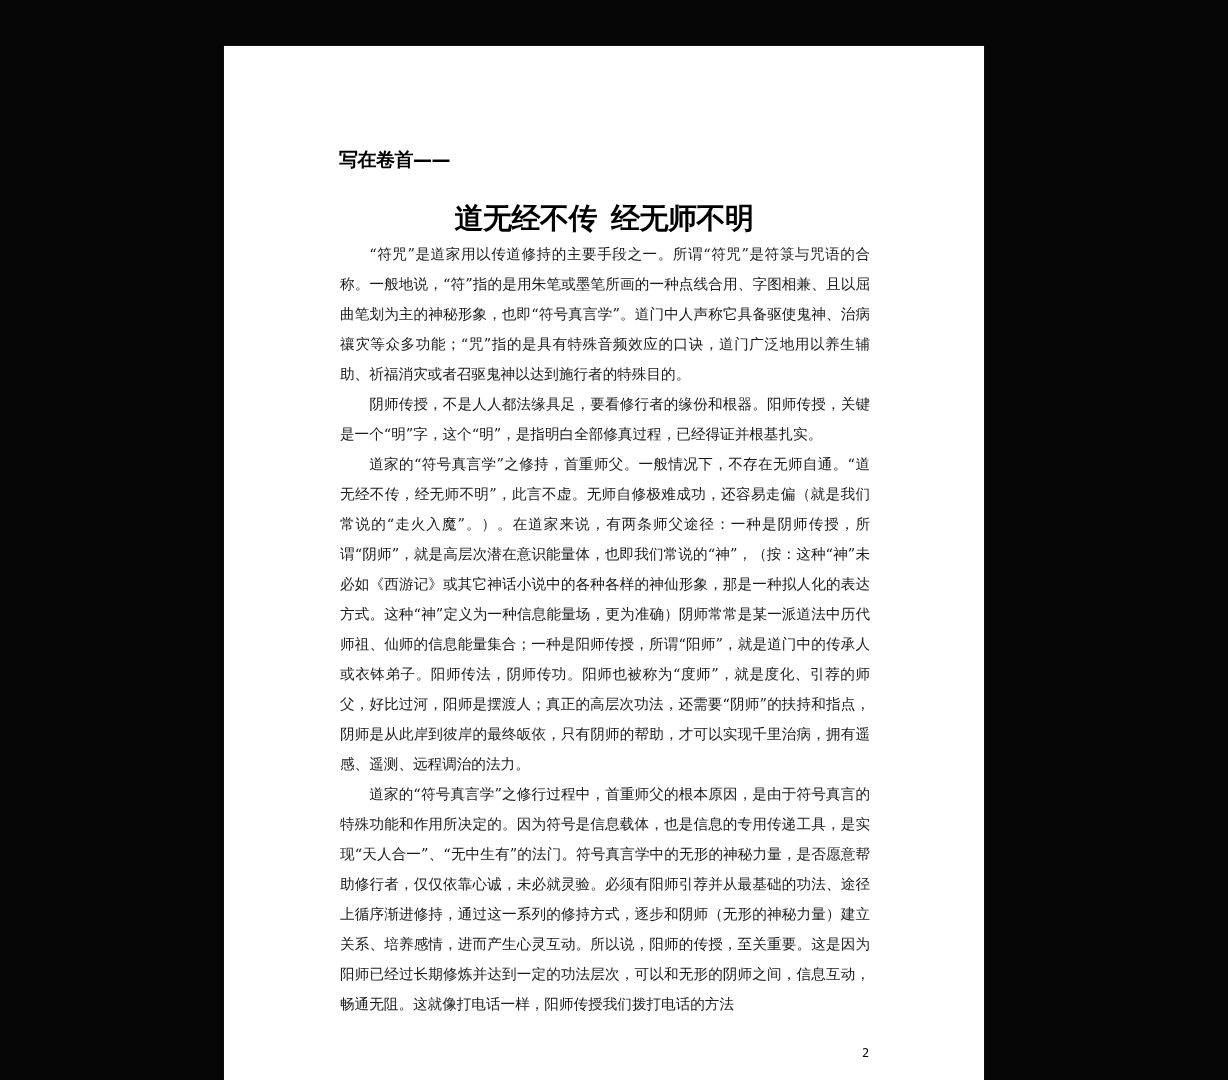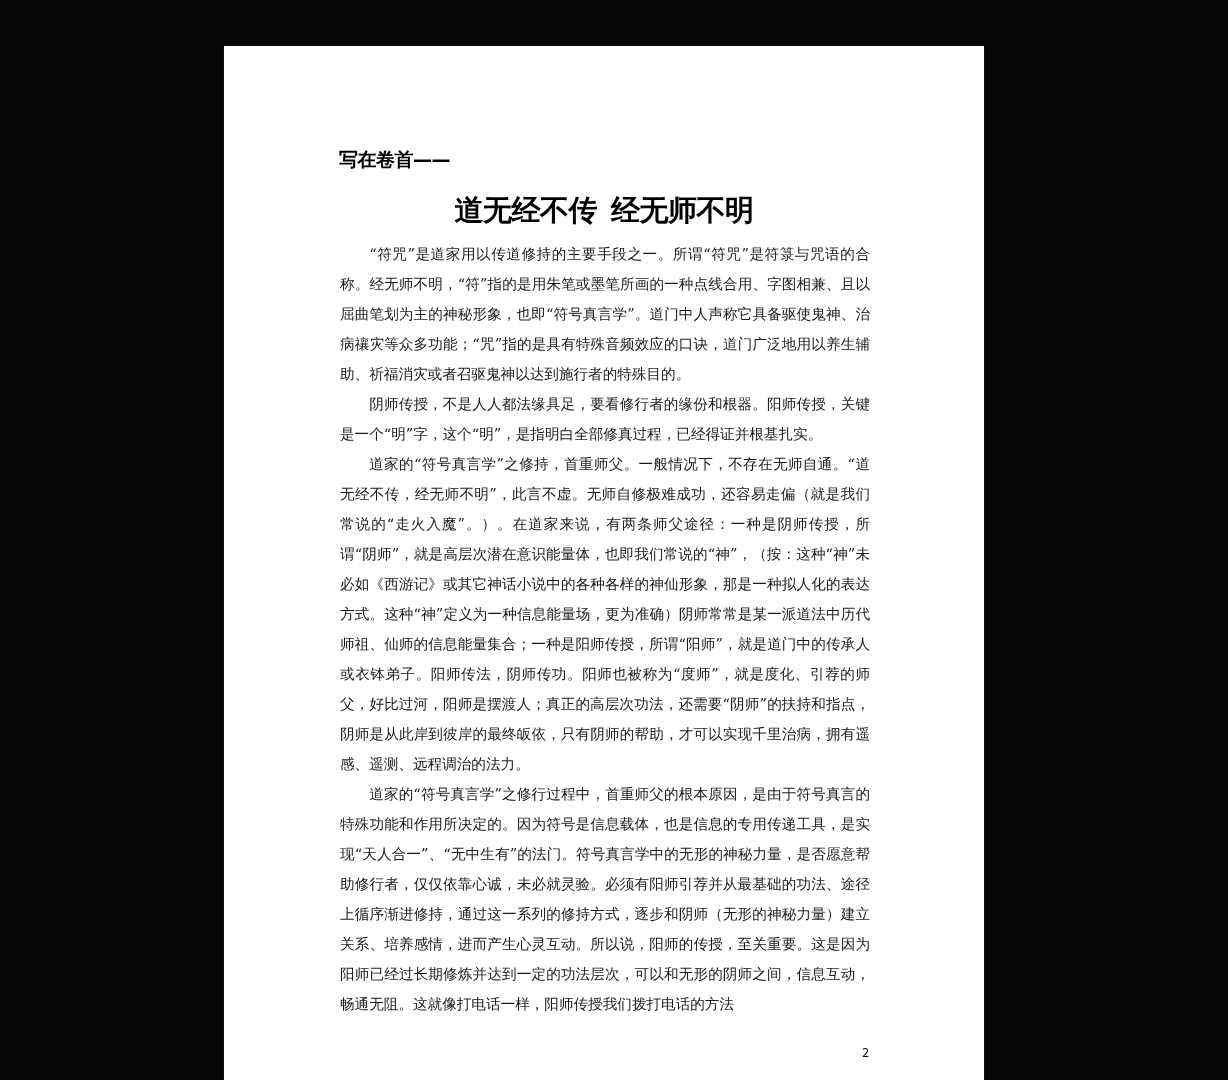--- a/index.html
+++ b/index.html
@@ -34,21 +34,21 @@
     font-weight: bold;
     font-size: 19px;
     color: #000;
     letter-spacing: -0.5px;
     line-height: 26px;
   }
   .title {
     position: absolute;
     left: 0;
     width: 760px;
-    top: 144px;
+    top: 152px;
     text-align: center;
     font-family: "DejaVu Sans", sans-serif;
     font-weight: bold;
     font-size: 29px;
     color: #000;
     line-height: 40px;
     letter-spacing: -0.5px;
   }
   .title .gap { display: inline-block; width: 14px; }
   .body {
@@ -79,20 +79,20 @@
 </head>
 <body>
 
 <div class="viewer">
   <div class="page">
     <div class="preface">写在卷首——</div>
     <div class="title">
       <span>道无经不传</span><span class="gap"></span><span>经无师不明</span>
     </div>
     <div class="body">
-      <p>“符咒”是道家用以传道修持的主要手段之一。所谓“符咒”是符箓与咒语的合称。经无师不明，“符”指的是用朱笔或墨笔所画的一种点线合用、字图相兼、且以屈曲笔划为主的神秘形象，也即“符号真言学”。道门中人声称它具备驱使鬼神、治病禳灾等众多功能；“咒”指的是具有特殊音频效应的口诀，道门广泛地用以养生辅助、祈福消灾或者召驱鬼神以达到施行者的特殊目的。</p>
+      <p>“符咒”是道家用以传道修持的主要手段之一。所谓“符咒”是符箓与咒语的合称。一般地说，“符”指的是用朱笔或墨笔所画的一种点线合用、字图相兼、且以屈曲笔划为主的神秘形象，也即“符号真言学”。道门中人声称它具备驱使鬼神、治病禳灾等众多功能；“咒”指的是具有特殊音频效应的口诀，道门广泛地用以养生辅助、祈福消灾或者召驱鬼神以达到施行者的特殊目的。</p>
       <p>阴师传授，不是人人都法缘具足，要看修行者的缘份和根器。阳师传授，关键是一个“明”字，这个“明”，是指明白全部修真过程，已经得证并根基扎实。</p>
       <p>道家的“符号真言学”之修持，首重师父。一般情况下，不存在无师自通。“道无经不传，经无师不明”，此言不虚。无师自修极难成功，还容易走偏（就是我们常说的“走火入魔”。）。在道家来说，有两条师父途径：一种是阴师传授，所谓“阴师”，就是高层次潜在意识能量体，也即我们常说的“神”，（按：这种“神”未必如《西游记》或其它神话小说中的各种各样的神仙形象，那是一种拟人化的表达方式。这种“神”定义为一种信息能量场，更为准确）阴师常常是某一派道法中历代师祖、仙师的信息能量集合；一种是阳师传授，所谓“阳师”，就是道门中的传承人或衣钵弟子。阳师传法，阴师传功。阳师也被称为“度师”，就是度化、引荐的师父，好比过河，阳师是摆渡人；真正的高层次功法，还需要“阴师”的扶持和指点，阴师是从此岸到彼岸的最终皈依，只有阴师的帮助，才可以实现千里治病，拥有遥感、遥测、远程调治的法力。</p>
       <p>道家的“符号真言学”之修行过程中，首重师父的根本原因，是由于符号真言的特殊功能和作用所决定的。因为符号是信息载体，也是信息的专用传递工具，是实现“天人合一”、“无中生有”的法门。符号真言学中的无形的神秘力量，是否愿意帮助修行者，仅仅依靠心诚，未必就灵验。必须有阳师引荐并从最基础的功法、途径上循序渐进修持，通过这一系列的修持方式，逐步和阴师（无形的神秘力量）建立关系、培养感情，进而产生心灵互动。所以说，阳师的传授，至关重要。这是因为阳师已经过长期修炼并达到一定的功法层次，可以和无形的阴师之间，信息互动，畅通无阻。这就像打电话一样，阳师传授我们拨打电话的方法</p>
     </div>
     <div class="page-number">2</div>
   </div>
 </div>
 
 </body></html>

